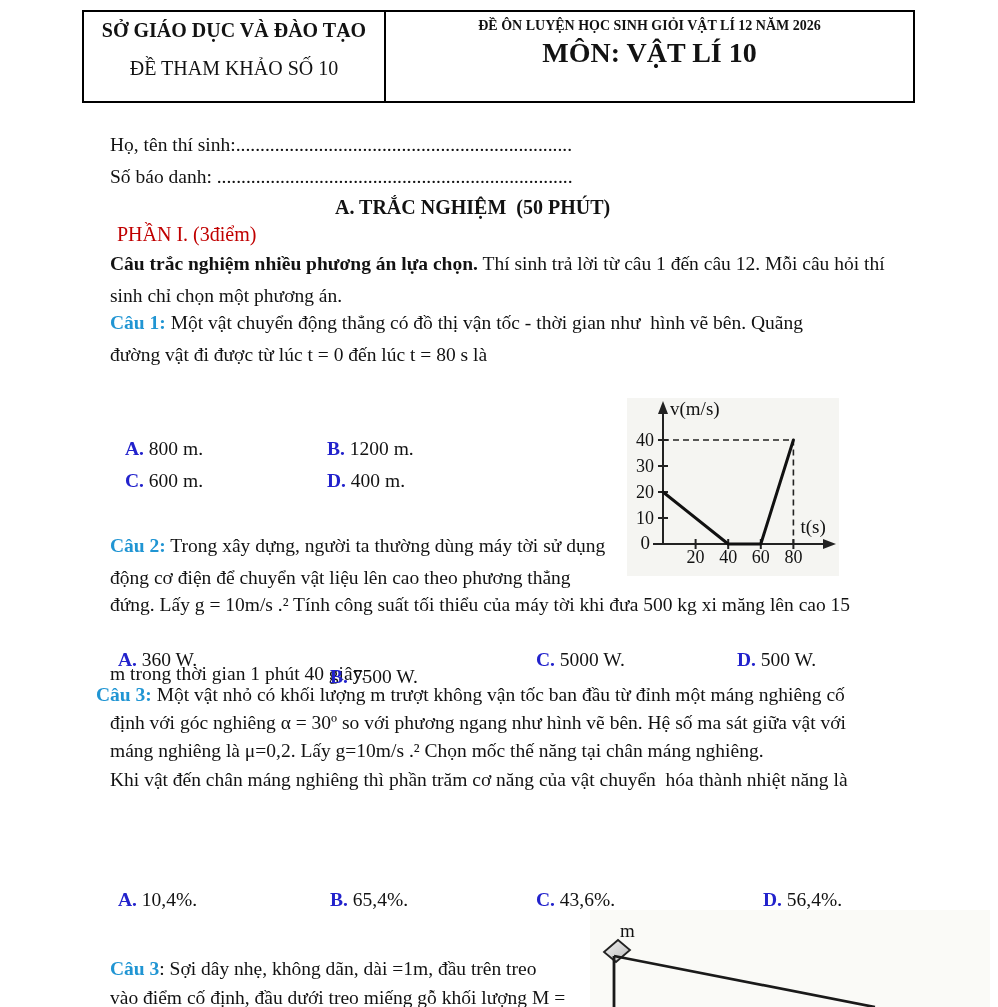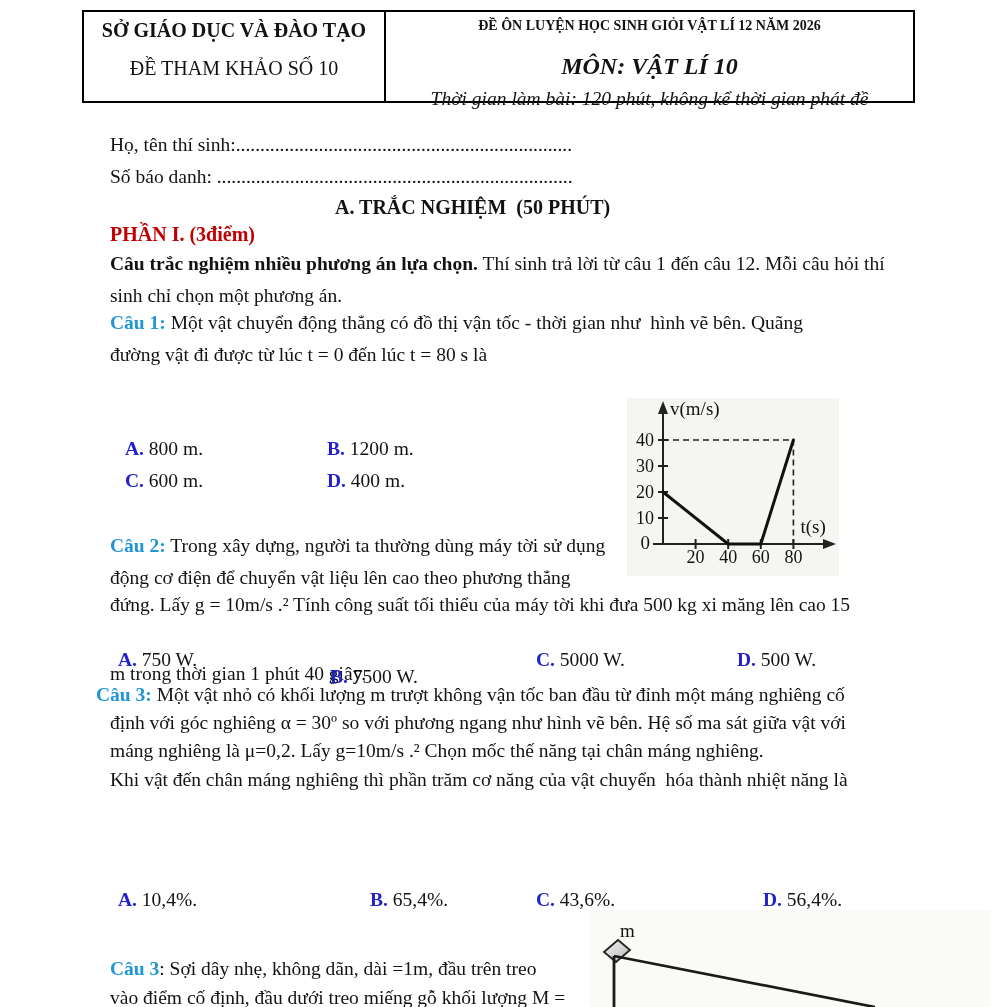--- a/index.html
+++ b/index.html
@@ -4,54 +4,53 @@
 <style>
   html,body{margin:0;padding:0;background:#ffffff;}
   .page{
     position:relative;width:998px;height:1007px;background:#ffffff;
     font-family:"Liberation Serif", serif;color:#121212;overflow:hidden;
   }
   .abs{position:absolute;white-space:pre;font-size:19.5px;line-height:1.25;}
   .b{font-weight:bold;}
   .qlabel{color:#2095d3;font-weight:bold;}
   .optletter{color:#2222cc;font-weight:bold;}
-  .red{color:#c00000;font-weight:bold;}
+  .red{color:#c00000;font-weight:normal;margin-left:7px;}
   
   .header-table{
     position:absolute;left:82px;top:10px;width:833px;height:93px;
     border:2px solid #000;display:flex;box-sizing:border-box;
   }
   .hcell{box-sizing:border-box;text-align:center;}
   .hcell.left{width:302px;border-right:2px solid #000;padding-top:7px;}
   .hcell.right{flex:1;padding-top:6px;}
   .hl1{font-weight:bold;font-size:20px;white-space:pre;}
   .hl2{font-size:20px;margin-top:15px;white-space:pre;}
   .hr1{font-weight:bold;font-size:14px;white-space:pre;}
-  .hr2{font-weight:bold;font-size:24px;margin-top:19px;white-space:pre;font-style:italic;}
+  .hr2{font-weight:bold;font-size:28px;margin-top:3px;white-space:pre;}
   .hr3{font-style:italic;font-size:19.5px;margin-top:8px;white-space:pre;}
   .fillline{overflow:hidden;width:462px;}
   .section-title{font-weight:bold;font-size:20px;}
   .chart-box{position:absolute;left:627px;top:398px;width:212px;height:178px;background:#f5f5f2;}
   .fig-box{position:absolute;left:590px;top:910px;width:400px;height:97px;background:#fafaf7;}
   svg text{font-family:"Liberation Serif", serif;}
 </style>
 </head>
 <body>
 
 <div class="page">
 
   <div class="header-table">
     <div class="hcell left">
       <div class="hl1">SỞ GIÁO DỤC VÀ ĐÀO TẠO</div>
       <div class="hl2">ĐỀ THAM KHẢO SỐ 10</div>
     </div>
     <div class="hcell right">
       <div class="hr1">ĐỀ ÔN LUYỆN HỌC SINH GIỎI VẬT LÍ 12 NĂM 2026</div>
       <div class="hr2">MÔN: VẬT LÍ 10</div>
-      <div class="hr3">Thời gian làm bài: 120 phút, không kể thời gian phát đề</div>
     </div>
   </div>
 
   <div class="abs fillline" style="left:110px;top:133px;"><span>Họ, tên thí sinh:</span><span>....................................................................................................</span></div>
   <div class="abs fillline" style="left:110px;top:165px;"><span>Số báo danh: </span><span>....................................................................................................</span></div>
 
   <div class="abs section-title" style="left:335px;top:195px;">A. TRẮC NGHIỆM  (50 PHÚT)</div>
   <div class="abs red" style="left:110px;top:222px;font-size:20px;">PHẦN I. (3điểm)</div>
 
   <div class="abs" style="left:110px;top:252px;"><span class="b">Câu trắc nghiệm nhiều phương án lựa chọn.</span><span> Thí sinh trả lời từ câu 1 đến câu 12. Mỗi câu hỏi thí</span></div>
@@ -93,32 +92,32 @@
         <text x="43" y="17" text-anchor="start" font-size="19" fill="#121212">v(m/s)</text>
         <text x="173.39999999999998" y="135" text-anchor="start" font-size="19" fill="#121212">t(s)</text>
       </svg>
   </div>
 
   <div class="abs" style="left:110px;top:534px;"><span class="qlabel">Câu 2:</span><span> Trong xây dựng, người ta thường dùng máy tời sử dụng</span></div>
   <div class="abs" style="left:110px;top:566px;">động cơ điện để chuyển vật liệu lên cao theo phương thẳng</div>
   <div class="abs" style="left:110px;top:593px;">đứng. Lấy g = 10m/s .² Tính công suất tối thiểu của máy tời khi đưa 500 kg xi măng lên cao 15</div>
   <div class="abs" style="left:110px;top:621px;margin-top:41px;">m trong thời gian 1 phút 40 giây.</div>
 
-  <div class="abs" style="left:118px;top:648px;"><span class="optletter">A.</span><span> 750 W.</span></div>
+  <div class="abs" style="left:118px;top:648px;"><span class="optletter">A.</span><span> 360 W.</span></div>
   <div class="abs" style="left:330px;top:648px;margin-top:17px;"><span class="optletter">B.</span><span> 7500 W.</span></div>
   <div class="abs" style="left:536px;top:648px;"><span class="optletter">C.</span><span> 5000 W.</span></div>
   <div class="abs" style="left:737px;top:648px;"><span class="optletter">D.</span><span> 500 W.</span></div>
 
   <div class="abs" style="left:96px;top:683px;"><span class="qlabel">Câu 3:</span><span> Một vật nhỏ có khối lượng m trượt không vận tốc ban đầu từ đỉnh một máng nghiêng cố</span></div>
   <div class="abs" style="left:110px;top:711px;">định với góc nghiêng α = 30º so với phương ngang như hình vẽ bên. Hệ số ma sát giữa vật với</div>
   <div class="abs" style="left:110px;top:739px;">máng nghiêng là μ=0,2. Lấy g=10m/s .² Chọn mốc thế năng tại chân máng nghiêng.</div>
   <div class="abs" style="left:110px;top:768px;">Khi vật đến chân máng nghiêng thì phần trăm cơ năng của vật chuyển  hóa thành nhiệt năng là</div>
 
   <div class="abs" style="left:118px;top:888px;"><span class="optletter">A.</span><span> 10,4%.</span></div>
-  <div class="abs" style="left:330px;top:888px;margin-left:40px;"><span class="optletter">B.</span><span> 65,4%.</span></div>
+  <div class="abs" style="left:330px;top:888px;"><span class="optletter">B.</span><span> 65,4%.</span></div>
   <div class="abs" style="left:536px;top:888px;"><span class="optletter">C.</span><span> 43,6%.</span></div>
   <div class="abs" style="left:763px;top:888px;"><span class="optletter">D.</span><span> 56,4%.</span></div>
 
   <div class="fig-box">
     <svg width="400" height="97" viewBox="0 0 400 97">
       <defs>
         <linearGradient id="blockGrad" x1="0" y1="0" x2="1" y2="1">
           <stop offset="0" stop-color="#f2f2f2"></stop>
           <stop offset="1" stop-color="#b9b9b9"></stop>
         </linearGradient>

